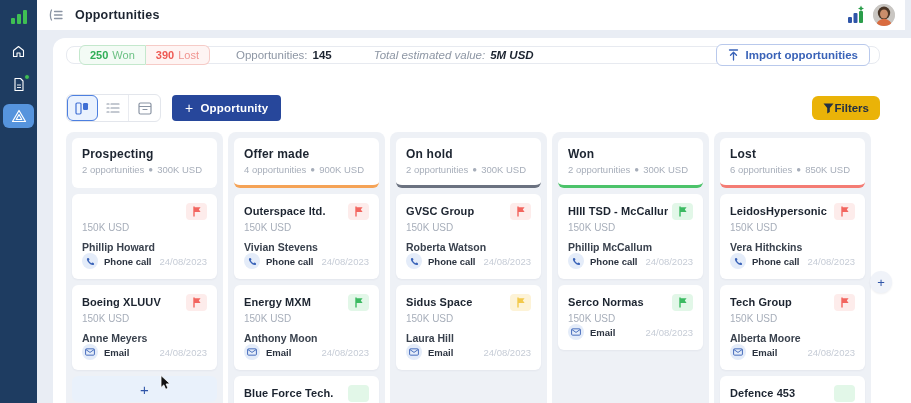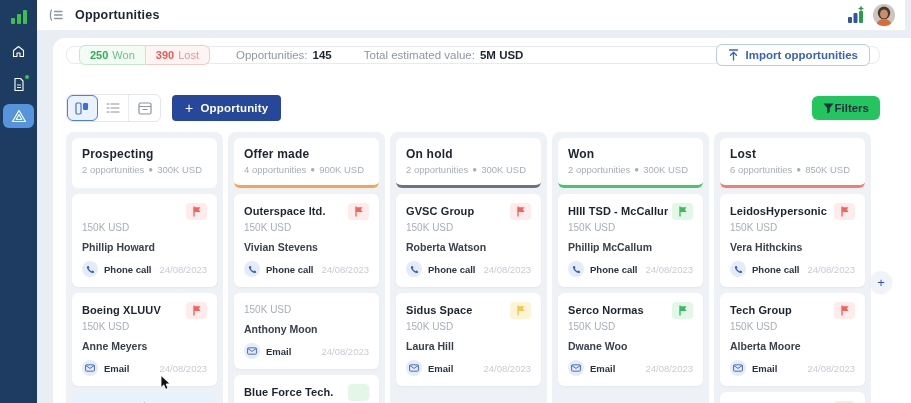--- a/index.html
+++ b/index.html
@@ -41,35 +41,35 @@
   .stat-item { display:flex; align-items:center; }
   .import-btn { margin-left:auto; margin-right:9px; display:flex; align-items:center; gap:7px; border:1px solid #b9c9ec; border-radius:6px; background:#fff; padding:4px 11px; color:#3a63b8; font-size:11.5px; font-weight:bold; cursor:pointer; font-family:inherit; }
   
   .toolbar { position:absolute; left:66px; top:94px; right:31px; height:28px; display:flex; align-items:center; z-index:10; }
   .view-toggle { display:flex; background:#fff; border:1px solid #e3e6ec; border-radius:6px; height:28px; overflow:hidden; }
   .view-btn { width:31px; height:26px; display:flex; align-items:center; justify-content:center; cursor:pointer; border-right:1px solid #e9ebf0; }
   .view-btn:last-child { border-right:none; }
   .view-btn.active { background:#eaf2fe; outline:1px solid #4c7fe0; outline-offset:-1px; border-radius:6px; }
   .new-opp-btn { margin-left:11px; height:26px; background:#27479b; border:none; border-radius:4px; color:#fff; font-size:11.5px; font-weight:bold; padding:0 13px; display:flex; align-items:center; gap:7px; cursor:pointer; font-family:inherit; letter-spacing:.2px; }
   .new-opp-btn .plus { font-size:14px; font-weight:normal; margin-top:-1px; }
-  .filters-btn { margin-left:auto; height:24px; background:#22c55e; border:none; border-radius:6px; color:#233044; font-size:11.5px; font-weight:bold; padding:0 11px; display:flex; align-items:center; cursor:pointer; font-family:inherit; }
+  .filters-btn { margin-left:auto; height:24px; background:#eab308; border:none; border-radius:6px; color:#233044; font-size:11.5px; font-weight:bold; padding:0 11px; display:flex; align-items:center; cursor:pointer; font-family:inherit; }
   
   .board { position:absolute; left:66px; top:132px; display:flex; gap:5px; z-index:8; }
   .column { width:157px; background:#eef1f6; border-radius:8px; padding:6px; min-height:340px; }
   .col-header { background:#fff; border-radius:6px; padding:9px 10px 10px; margin-bottom:6px; border-bottom:3px solid transparent; }
   .col-title { font-size:12px; font-weight:bold; letter-spacing:.2px; }
   .col-sub { margin-top:3px; font-size:9.5px; color:#a7aeba; display:flex; align-items:center; gap:4px; white-space:nowrap; }
   .col-sub .dot { font-size:8px; color:#a7aeba; }
   .card { background:#fff; border-radius:6px; padding:9px 10px 10px; margin-bottom:6px; box-shadow:0 1px 2px rgba(30,40,70,.05); cursor:pointer; }
   .card-top { display:flex; align-items:flex-start; min-height:17px;justify-content:flex-end; }
   .card-title { font-size:11px; font-weight:bold; letter-spacing:.1px; white-space:nowrap; overflow:hidden; flex:1; padding-top:2px; }
   .flag-badge { width:21px; height:17px; border-radius:4px; display:flex; align-items:center; justify-content:center; margin-left:4px; flex-shrink:0; }
   .card-value { font-size:10px; color:#a7aeba; margin-top:2px; }
   .card-contact { font-size:10.5px; color:#39414d; font-weight:bold; margin-top:8px; }
-  .card-activity { margin-top:8px; display:flex; align-items:center; }
+  .card-activity { display:flex; align-items:center; }
   .act-icon { width:16px; height:16px; border-radius:50%; background:#e4ecf9; display:flex; align-items:center; justify-content:center; flex-shrink:0; }
   .act-label { font-size:9.5px; font-weight:bold; color:#2b3340; margin-left:6px; }
   .act-date { font-size:9.5px; color:#c6ccd6; margin-left:auto; }
   .add-card-btn { background:#e9f1fb; border:none; border-radius:6px; height:26px; width:100%; color:#2f55a8; font-size:15px; cursor:pointer; display:flex; align-items:center; justify-content:center; font-family:inherit; }
   .add-column-btn { position:absolute; left:870px; top:271px; width:22px; height:22px; border-radius:50%; background:#f0f3f9; border:none; color:#2f55a8; font-size:13px; display:flex; align-items:center; justify-content:center; cursor:pointer; z-index:9; box-shadow:0 1px 2px rgba(30,40,70,.08); font-family:inherit; }
   .cursor { position:absolute; left:160px; top:375px; z-index:50; pointer-events:none; }
   svg { display:block; }
 </style>
 </head>
 <body>
@@ -146,21 +146,21 @@
     </div>
     <div class="pill lost">
       <b>390</b>
       <span>Lost</span>
     </div>
   </div>
   <div class="stat-item" style="margin-left:26px;">
     <span class="stat-label">Opportunities:</span>
     <span class="stat-value">145</span>
   </div>
-  <div class="stat-item" style="margin-left:32px;">
+  <div class="stat-item" style="margin-left:42px;font-style:italic;">
     <span class="stat-label">Total estimated value:</span>
     <span class="stat-value">5M USD</span>
   </div>
   <button class="import-btn">
     <span>
       <svg width="11" height="12" viewBox="0 0 11 12">
           <path d="M1.5 1 H9.5" stroke="#3a63b8" stroke-width="1.3" stroke-linecap="round"></path>
           <path d="M5.5 3.2 V11 M5.5 3.2 L2.5 6.2 M5.5 3.2 L8.5 6.2" stroke="#3a63b8" stroke-width="1.3" stroke-linecap="round" stroke-linejoin="round"></path>
         </svg>
     </span>
@@ -291,20 +291,29 @@
           <span class="act-icon">
             <svg width="9" height="9" viewBox="0 0 12 12">
               <path d="M2.4 1.2 C1.6 1.5 1.1 2.2 1.2 3.1 C1.5 6.4 5.6 10.5 8.9 10.8 C9.8 10.9 10.5 10.4 10.8 9.6 L10.3 8 L8.2 7.4 L7.3 8.3 C6 7.8 4.2 6 3.7 4.7 L4.6 3.8 L4 1.7 Z" fill="#3a63b8"></path>
             </svg>
           </span>
           <span class="act-label">Phone call</span>
           <span class="act-date">24/08/2023</span>
         </div>
       </div>
       <div class="card">
+        <div class="card-top">
+          <div class="card-title">Energy MXM</div>
+          <div class="flag-badge" style="background:#e2f7e8">
+            <svg width="10" height="11" viewBox="0 0 10 11">
+              <path d="M2 1 V10" stroke="#3cba62" stroke-width="1.4" stroke-linecap="round"></path>
+              <path d="M2 1.2 H8.6 L6.8 3.6 L8.6 6 H2 Z" fill="#3cba62"></path>
+            </svg>
+          </div>
+        </div>
         <div class="card-value">150K USD</div>
         <div class="card-contact">Anthony Moon</div>
         <div class="card-activity">
           <span class="act-icon">
             <svg width="10" height="8" viewBox="0 0 12 9">
               <rect x="0.7" y="0.7" width="10.6" height="7.6" rx="1.2" fill="none" stroke="#3a63b8" stroke-width="1.1"></rect>
               <path d="M1 1.5 L6 5 L11 1.5" fill="none" stroke="#3a63b8" stroke-width="1.1"></path>
             </svg>
           </span>
           <span class="act-label">Email</span>
@@ -408,21 +417,20 @@
         <div class="card-top">
           <div class="card-title">Serco Normas</div>
           <div class="flag-badge" style="background:#e2f7e8">
             <svg width="10" height="11" viewBox="0 0 10 11">
               <path d="M2 1 V10" stroke="#3cba62" stroke-width="1.4" stroke-linecap="round"></path>
               <path d="M2 1.2 H8.6 L6.8 3.6 L8.6 6 H2 Z" fill="#3cba62"></path>
             </svg>
           </div>
         </div>
         <div class="card-value">150K USD</div>
-        <div class="card-contact">Dwane Woo</div>
         <div class="card-activity">
           <span class="act-icon">
             <svg width="10" height="8" viewBox="0 0 12 9">
               <rect x="0.7" y="0.7" width="10.6" height="7.6" rx="1.2" fill="none" stroke="#3a63b8" stroke-width="1.1"></rect>
               <path d="M1 1.5 L6 5 L11 1.5" fill="none" stroke="#3a63b8" stroke-width="1.1"></path>
             </svg>
           </span>
           <span class="act-label">Email</span>
           <span class="act-date">24/08/2023</span>
         </div>

